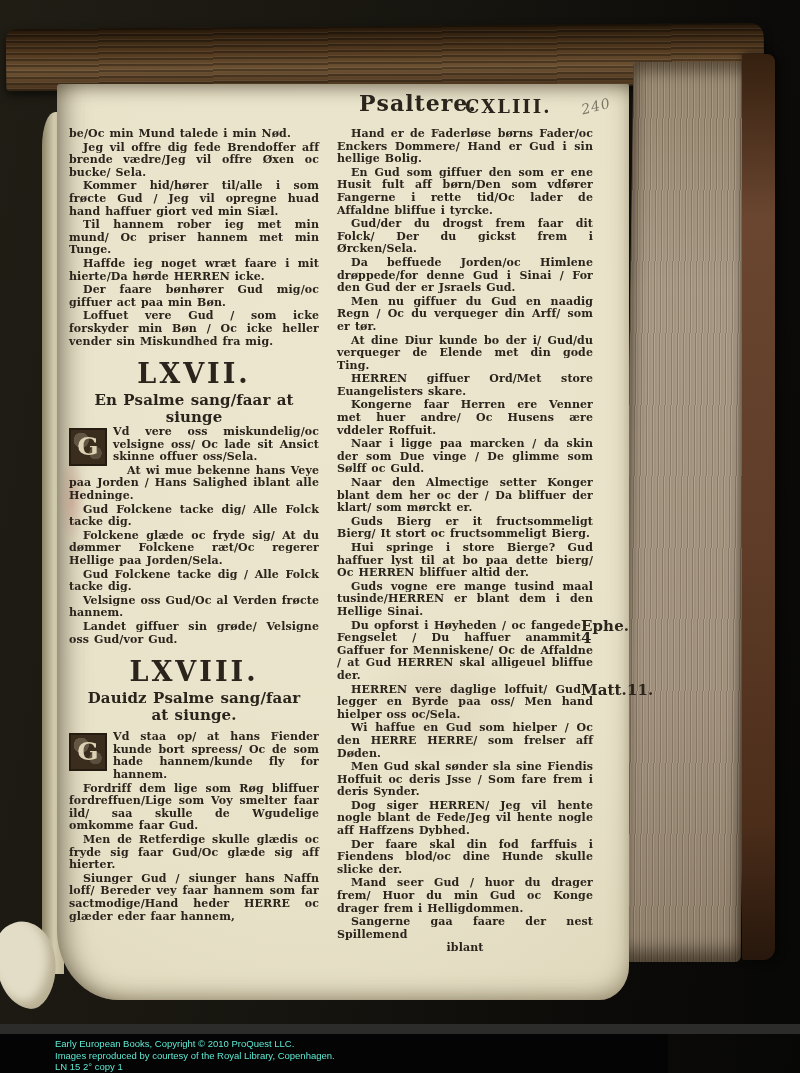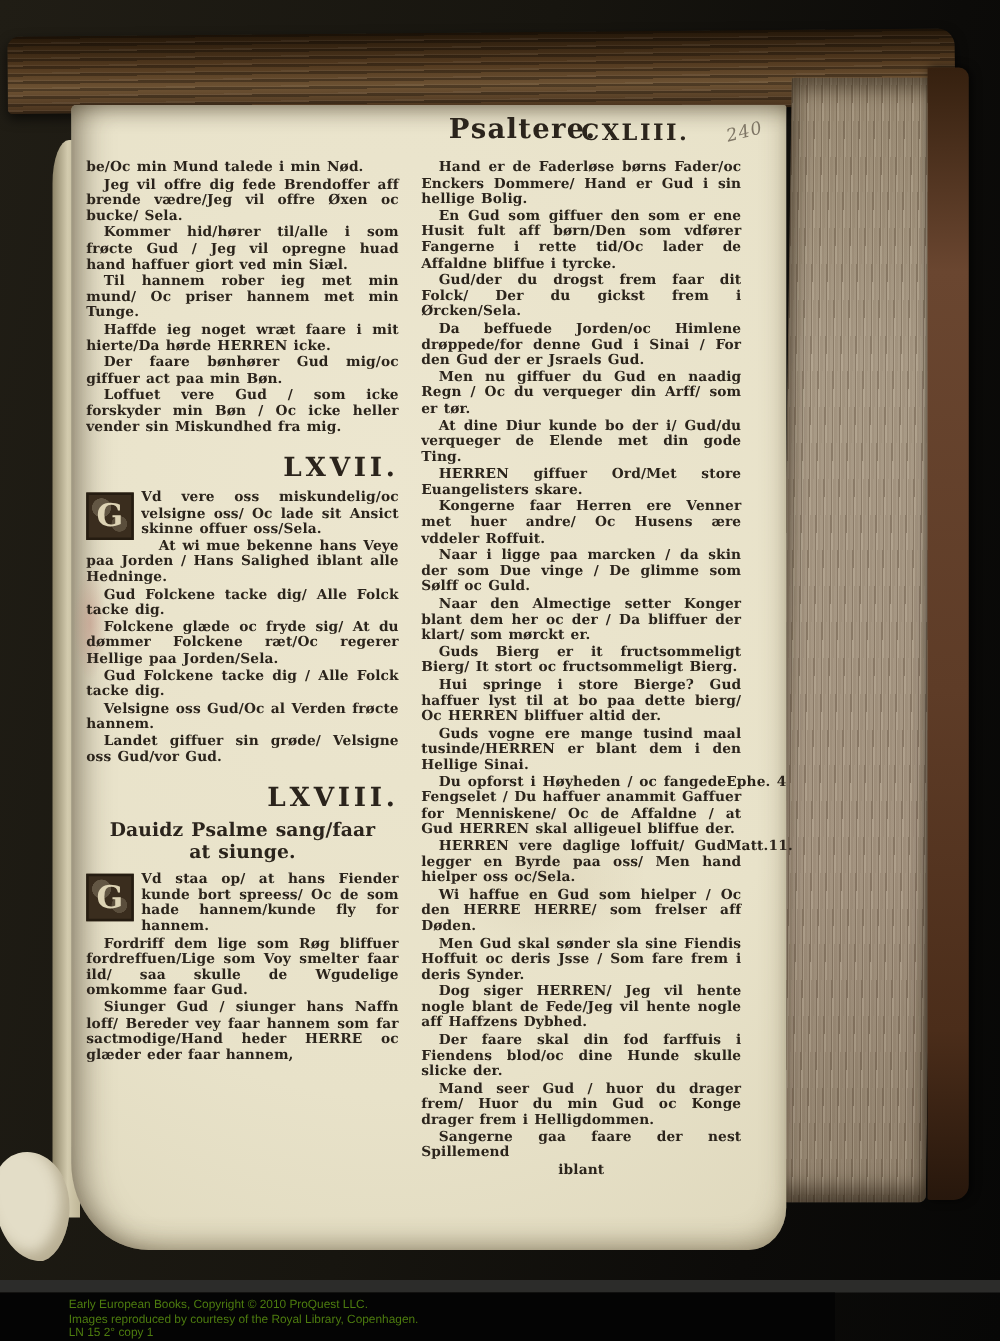--- a/index.html
+++ b/index.html
@@ -37,41 +37,41 @@
   .ph-num{position:absolute;left:408px;top:12px;font-size:18px;font-weight:700;letter-spacing:2px;}
   .hand-folio{position:absolute;left:524px;top:14px;font-size:14px;font-style:italic;
     color:#7e7565;transform:rotate(-14deg);letter-spacing:1px;}
   
   .col{position:absolute;top:44px;font-size:11px;font-weight:700;line-height:12.6px;
     text-align:justify;letter-spacing:0.1px;word-spacing:1px;}
   .col-left{left:12px;width:250px;}
   .col-right{left:280px;width:256px;}
   .para{margin:0 0 1px 0;text-indent:14px;}
   .para.noindent{text-indent:0;}
-  .psalm-head{margin:10px 0 2px 0;text-align:right;text-indent:0;font-size:21px;line-height:32px;letter-spacing:3px;font-weight:700;}
+  .psalm-head{margin:10px 0 2px 0;text-align:center;text-indent:0;font-size:27px;line-height:32px;letter-spacing:3px;font-weight:700;}
   .psalm-sub{margin:0;text-align:center;text-indent:0;font-size:15px;line-height:17px;font-weight:700;}
   .psalm-sub.last{margin-bottom:7px;}
   .dc-para{text-indent:0;}
   .dropcap{float:left;width:38px;height:38px;margin:2px 6px 1px 0;
     background:
       radial-gradient(circle at 30% 30%, rgba(220,210,180,0.25) 0 22%, transparent 23%),
       radial-gradient(circle at 72% 68%, rgba(220,210,180,0.2) 0 18%, transparent 19%),
       #3a2d1e;
     border:2px solid #251c11;box-sizing:border-box;color:#ddd3b4;
     font-size:25px;font-weight:700;text-align:center;line-height:34px;}
   .mnote{float:right;width:52px;margin-right:-40px;text-align:left;
-    font-size:11px;font-weight:700;text-indent:0;line-height:12px;}
+    font-size:15px;font-weight:700;text-indent:0;line-height:12px;}
   .catchword{text-align:center;text-indent:0;margin:0;}
   
   .stain1{position:absolute;left:2px;top:370px;width:26px;height:90px;background:radial-gradient(closest-side,rgba(190,120,110,0.35),transparent);}
   .stain2{position:absolute;left:300px;top:560px;width:160px;height:120px;background:radial-gradient(closest-side,rgba(150,125,80,0.10),transparent);}
   
   .photo-bottom-strip{position:absolute;left:0;top:1024px;width:800px;height:10px;background:#2c2c2a;}
   .caption-bar{position:absolute;left:0;top:1034px;width:668px;height:39px;background:#040404;
-    font-family:"Liberation Sans","DejaVu Sans",sans-serif;color:#4d7c0f;}
+    font-family:"Liberation Sans","DejaVu Sans",sans-serif;color:#5eead4;}
   .caption-bar div{margin-left:55px;font-size:9.5px;line-height:11.5px;}
   .caption-bar div:first-child{margin-top:4px;}
 </style>
 </head>
 <body>
 
 <div class="photo">
 
   <div class="top-edge"></div>
   <div class="fore-edge"></div>
@@ -90,39 +90,41 @@
     <div class="col col-left">
       <p class="para noindent">be/Oc min Mund talede i min Nød.</p>
       <p class="para">Jeg vil offre dig fede Brendoffer aff brende vædre/Jeg vil offre Øxen oc bucke/ Sela.</p>
       <p class="para">Kommer hid/hører til/alle i som frøcte Gud / Jeg vil opregne huad hand haffuer giort ved min Siæl.</p>
       <p class="para">Til hannem rober ieg met min mund/ Oc priser hannem met min Tunge.</p>
       <p class="para">Haffde ieg noget wræt faare i mit hierte/Da hørde HERREN icke.</p>
       <p class="para">Der faare bønhører Gud mig/oc giffuer act paa min Bøn.</p>
       <p class="para">Loffuet vere Gud / som icke forskyder min Bøn / Oc icke heller vender sin Miskundhed fra mig.</p>
 
       <p class="psalm-head">LXVII.</p>
+      <p class="psalm-sub">En Psalme sang/faar at siunge</p>
 
       <p class="para dc-para">
         <span class="dropcap">G</span><span>Vd vere oss miskundelig/oc velsigne oss/ Oc lade sit Ansict skinne offuer oss/Sela.</span>
       </p>
       <p class="para">At wi mue bekenne hans Veye paa Jorden / Hans Salighed iblant alle Hedninge.</p>
       <p class="para">Gud Folckene tacke dig/ Alle Folck tacke dig.</p>
       <p class="para">Folckene glæde oc fryde sig/ At du dømmer Folckene ræt/Oc regerer Hellige paa Jorden/Sela.</p>
       <p class="para">Gud Folckene tacke dig / Alle Folck tacke dig.</p>
       <p class="para">Velsigne oss Gud/Oc al Verden frøcte hannem.</p>
       <p class="para">Landet giffuer sin grøde/ Velsigne oss Gud/vor Gud.</p>
 
       <p class="psalm-head">LXVIII.</p>
       <p class="psalm-sub">Dauidz Psalme sang/faar</p>
       <p class="psalm-sub last">at siunge.</p>
 
       <p class="para dc-para">
         <span class="dropcap">G</span><span>Vd staa op/ at hans Fiender kunde bort spreess/ Oc de som hade hannem/kunde fly for hannem.</span>
       </p>
       <p class="para">Fordriff dem lige som Røg bliffuer fordreffuen/Lige som Voy smelter faar ild/ saa skulle de Wgudelige omkomme faar Gud.</p>
+      <p class="para">Men de Retferdige skulle glædis oc fryde sig faar Gud/Oc glæde sig aff hierter.</p>
       <p class="para">Siunger Gud / siunger hans Naffn loff/ Bereder vey faar hannem som far sactmodige/Hand heder HERRE oc glæder eder faar hannem,</p>
     </div>
 
     <div class="col col-right">
       <p class="para">Hand er de Faderløse børns Fader/oc Enckers Dommere/ Hand er Gud i sin hellige Bolig.</p>
       <p class="para">En Gud som giffuer den som er ene Husit fult aff børn/Den som vdfører Fangerne i rette tid/Oc lader de Affaldne bliffue i tyrcke.</p>
       <p class="para">Gud/der du drogst frem faar dit Folck/ Der du gickst frem i Ørcken/Sela.</p>
       <p class="para">Da beffuede Jorden/oc Himlene drøppede/for denne Gud i Sinai / For den Gud der er Jsraels Gud.</p>
       <p class="para">Men nu giffuer du Gud en naadig Regn / Oc du verqueger din Arff/ som er tør.</p>
       <p class="para">At dine Diur kunde bo der i/ Gud/du verqueger de Elende met din gode Ting.</p>

